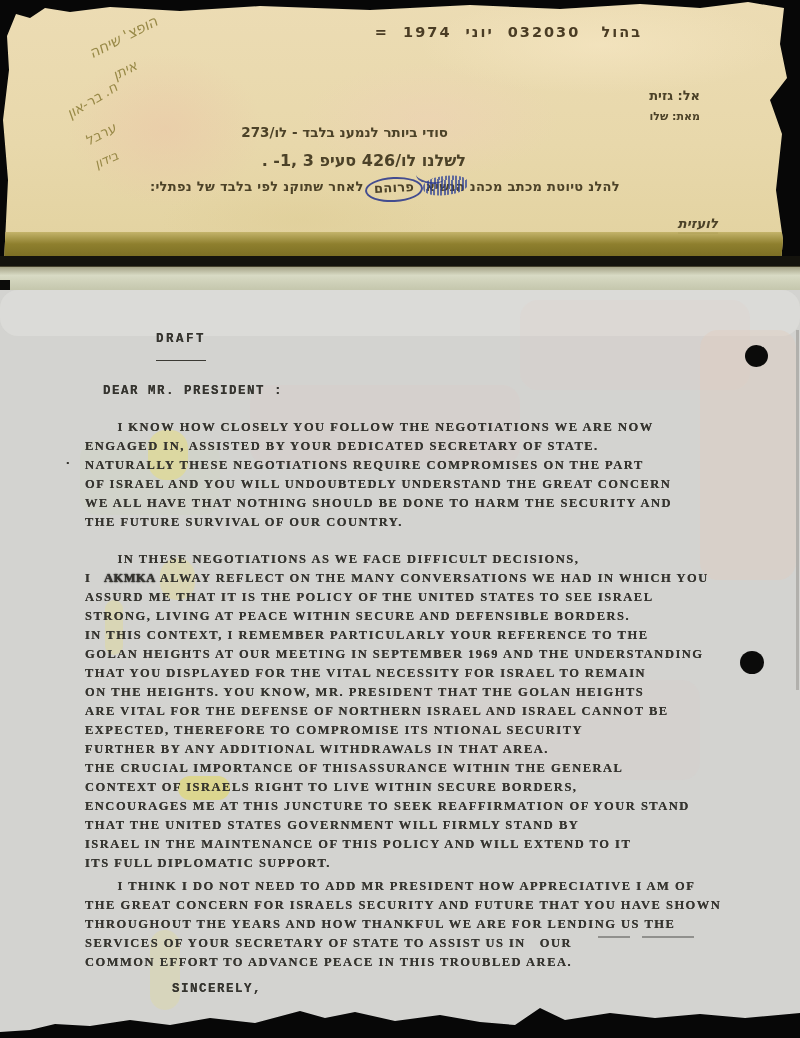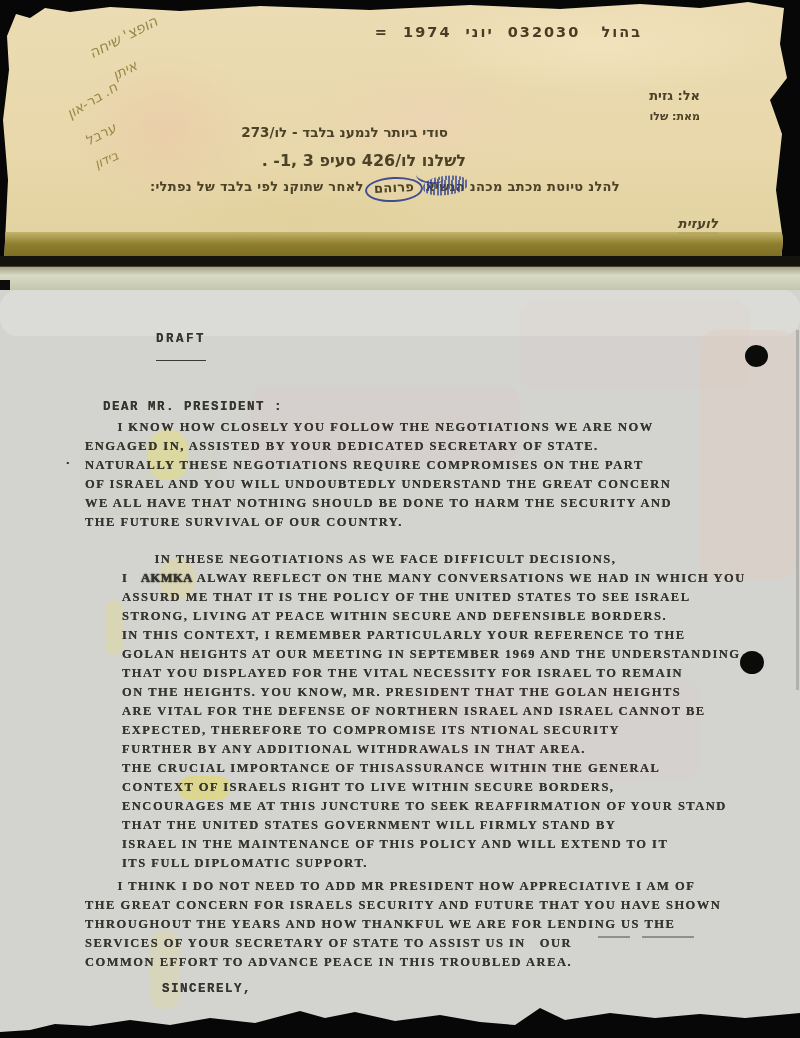--- a/index.html
+++ b/index.html
@@ -48,25 +48,25 @@
     border-top:1px solid #44402c;}
   .gap-mark{position:absolute;left:0;top:280px;width:10px;height:16px;background:#0c0c0a;}
   
   .letter{position:absolute;left:0;top:290px;width:800px;height:748px;background:#d3d3d0;}
   .patch{position:absolute;border-radius:18px;}
   .type{font-family:"Liberation Mono","DejaVu Sans Mono",monospace;color:#35342f;
         font-weight:bold;font-size:12.5px;letter-spacing:1.5px;
         text-shadow:0 0 .6px rgba(45,44,38,.85);position:absolute;white-space:pre;}
   .para{line-height:19px;left:85px;font-family:Liberation Serif, serif;}
   .draft{left:116px;top:42px;letter-spacing:2.5px;border-bottom:1.6px solid #3a3933;padding-bottom:14px;margin-left:40px;}
-  .salutation{left:103px;top:94px;margin-top:16px;}
+  .salutation{left:103px;top:94px;}
   .p0{top:128px;}
-  .p1{top:260px;margin-left:37px;}
+  .p1{top:260px;}
   .p2{top:587px;}
-  .closing{left:162px;top:692px;}
+  .closing{left:172px;top:692px;}
   .stray{left:64px;top:164px;}
   .overstruck{font-weight:bold;letter-spacing:.5px;text-shadow:0 0 1.2px #222,0 0 1.2px #222;padding-left:8px;}
   .dot{position:absolute;background:#0b0b0a;border-radius:50%;}
   .dot1{left:745px;top:55px;width:23px;height:22px;}
   .dot2{left:740px;top:361px;width:24px;height:23px;}
   .dash{position:absolute;height:2px;background:rgba(90,90,85,.55);}
   .dash1{left:598px;top:646px;width:32px;}
   .dash2{left:642px;top:646px;width:52px;}
   .edge-r{position:absolute;right:1px;top:40px;width:3px;height:360px;background:rgba(100,96,88,.3);}
   

